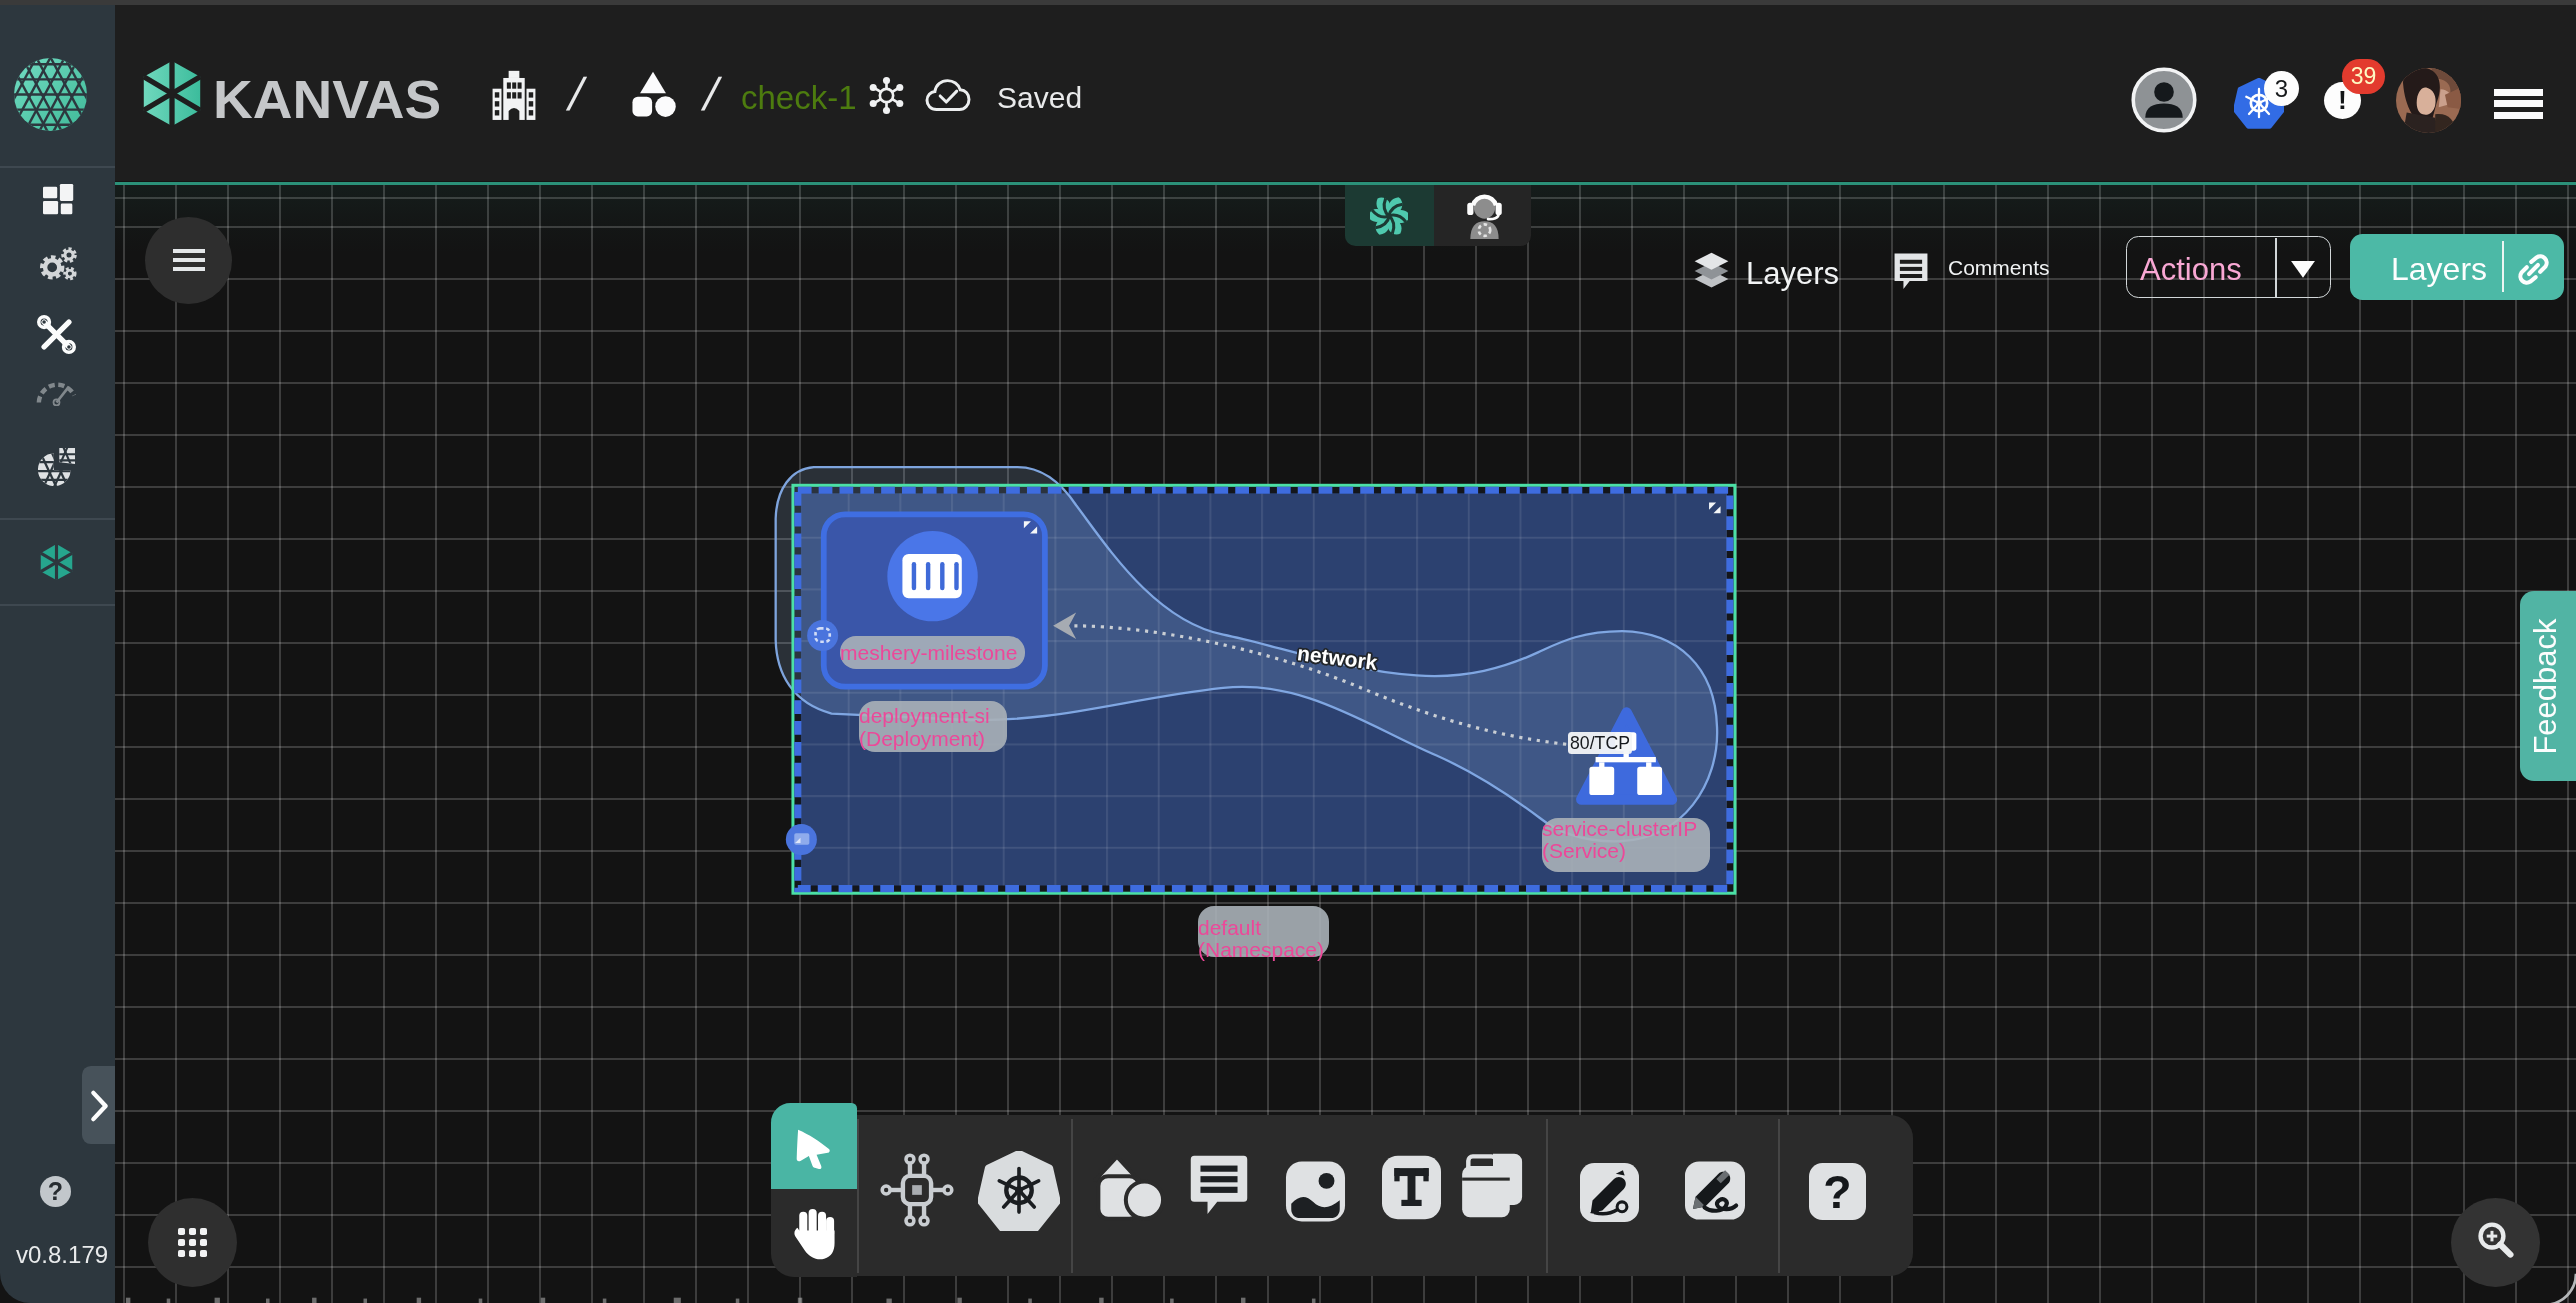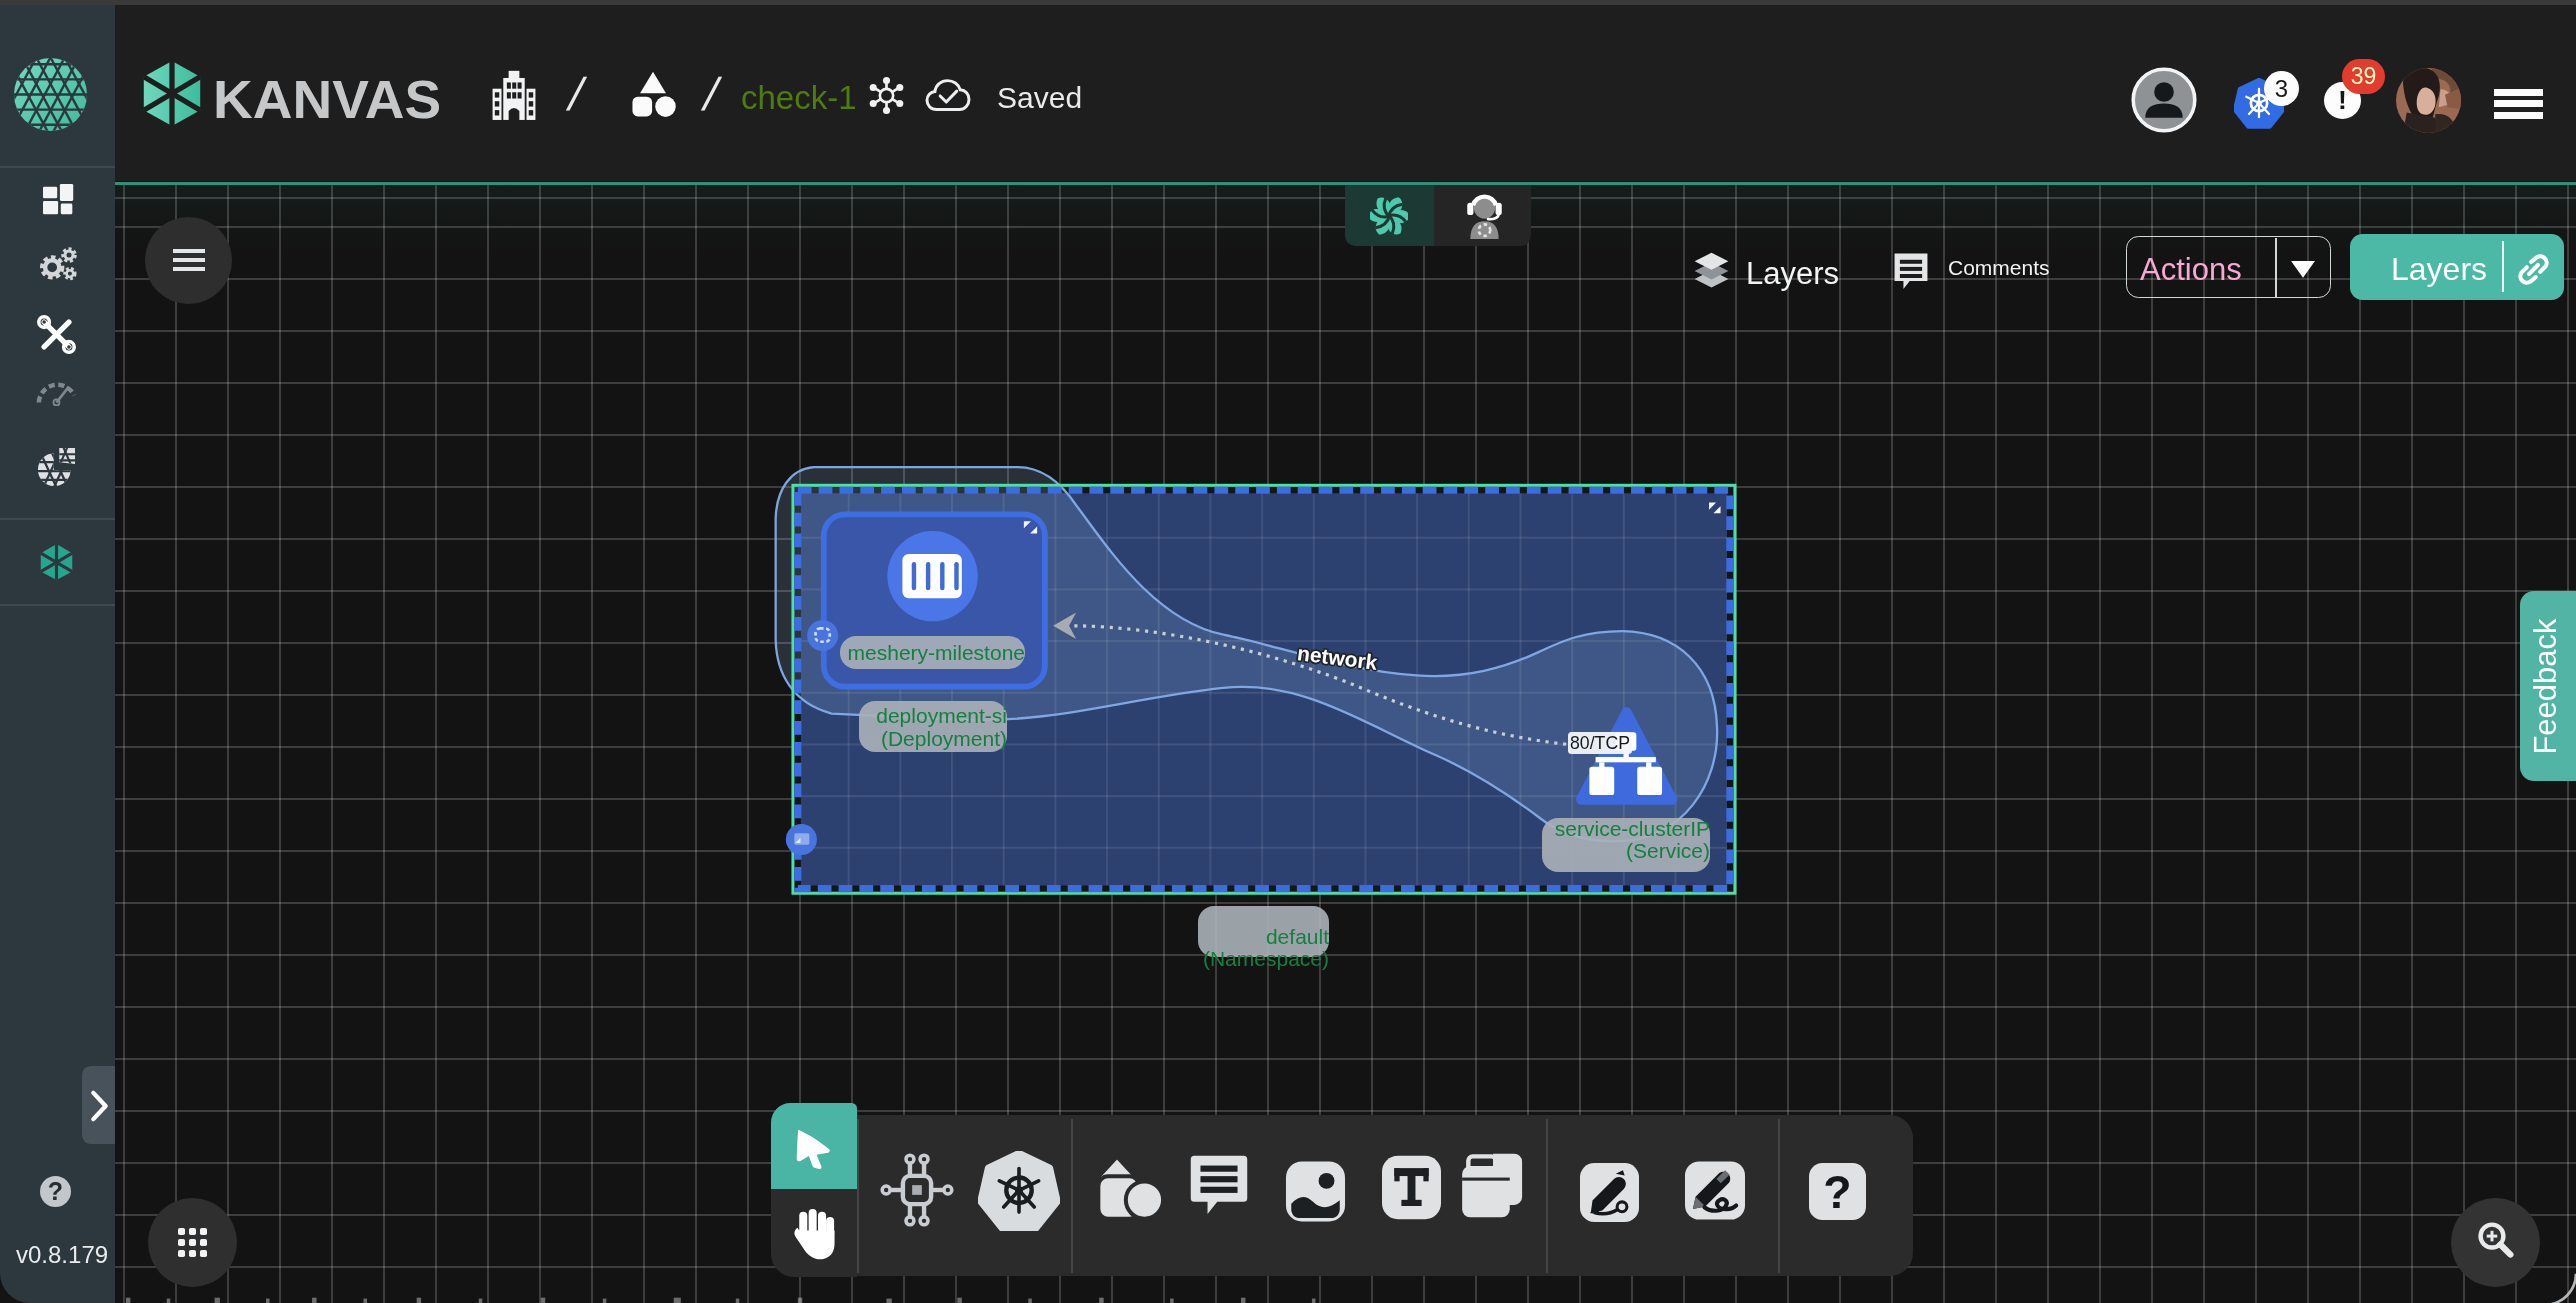--- a/index.html
+++ b/index.html
@@ -12,22 +12,22 @@
   #sidebar { left:0; top:5.3px; width:115px; height:1298px; background:#2d373e;
      border-bottom-left-radius:30px; }
   #canvas { left:115px; top:182px; width:2461px; height:1121px; background:#131313; overflow:hidden;
     background-image:
       linear-gradient(180deg, rgba(47,158,134,0.08) 0px, rgba(47,158,134,0.03) 35px, rgba(47,158,134,0) 71px),
       repeating-linear-gradient(90deg, rgba(255,255,255,0.175) 0 1.8px, rgba(0,0,0,0) 1.8px 52px),
       repeating-linear-gradient(180deg, rgba(255,255,255,0.175) 0 1.8px, rgba(0,0,0,0) 1.8px 52px);
     background-position: 0 0, 8px 0, 0 44px;
   }
   #tealline { left:115px; top:182px; width:2461px; height:2.7px; background:#2b9179; }
-  .lbl { position:absolute; background:rgba(170,177,184,0.9); color:#15803d; border-radius:16px;
-     text-align:right; line-height:1.07; white-space:nowrap; }
+  .lbl { position:absolute; background:rgba(170,177,184,0.9); color:#ec4899; border-radius:16px;
+     text-align:left; line-height:1.07; white-space:nowrap; }
 </style>
 </head>
 <body>
 <div id="app">
   <div id="canvas" class="abs"></div>
   <div id="topstrip" class="abs"></div>
   <div id="header" class="abs"></div>
   <div id="sidebar" class="abs"></div>
   <div id="tealline" class="abs"></div>
   
@@ -399,21 +399,21 @@
         <rect x="1160" y="1465" width="4" height="5"></rect>
       <rect x="1240" y="1464" width="5" height="6"></rect>
         <rect x="1320" y="1465" width="4" height="5"></rect>
       <rect x="1400" y="1464" width="5" height="6"></rect>
         <rect x="1480" y="1465" width="4" height="5"></rect>
     </g>
   </svg>
   <div class="lbl" style="left:840px;top:636px;width:185px;height:33px;font-size:21px;line-height:33px">meshery-milestone</div>
   <div class="lbl" style="left:859px;top:701px;width:148px;height:51px;font-size:21px;padding-top:4.4px">deployment-si<br>(Deployment)</div>
   <div class="lbl" style="left:1542px;top:818px;width:168px;height:54px;font-size:21px;padding-top:0">service-clusterIP<br>(Service)</div>
-  <div class="lbl" style="left:1198px;top:906px;width:131px;height:51px;font-size:21px;padding-top:20px">default<br>(Namespace)</div>
+  <div class="lbl" style="left:1198px;top:906px;width:131px;height:51px;font-size:21px;padding-top:11px">default<br>(Namespace)</div>
   <div class="abs" style="left:1568px;top:732px;width:64px;height:22px;background:rgba(243,245,247,0.95);border-radius:3.5px;color:#16191c;font-size:17.7px;text-align:center;line-height:22px">80/TCP</div>
   <div class="abs" style="left:1297px;top:646px;font-size:21px;font-weight:bold;color:#ffffff;transform:rotate(7deg);text-shadow:-1.3px -1.3px 0 #22262b, 1.3px -1.3px 0 #22262b, -1.3px 1.3px 0 #22262b, 1.3px 1.3px 0 #22262b, 0 -1.8px 0 #22262b, 0 1.8px 0 #22262b, -1.8px 0 0 #22262b, 1.8px 0 0 #22262b">network</div>
   
   <div class="abs" style="left:777px;top:1115px;width:1136px;height:161px;background:#2b2b2b;border-radius:23px"></div>
   <div class="abs" style="left:771px;top:1103px;width:86px;height:86px;background:#4ab5a4;border-radius:19.5px 5.3px 0 0"></div>
   <div class="abs" style="left:771px;top:1189px;width:86px;height:88px;background:#2b2b2b;border-radius:0 0 0 23px"></div>
   <svg class="abs" style="left:795px;top:1128px" width="37" height="45" viewBox="0 0 48 58">
     <path d="M4 2 C18 8 32 17 44 27 C46 29 45 31.5 42.5 32 L28 34.5 L34 49 C35 51.5 33.5 53.5 31 53 L25.5 51.5 C24 51 23 50 22.5 48.5 L18 36 L7 42.5 C4.5 44 2 42.5 2.2 39.5 C2.6 27 3.2 14 4 2 Z" fill="#ffffff"></path>
   </svg>
   <svg class="abs" style="left:793px;top:1209px" width="42" height="51" viewBox="0 0 47 57">

